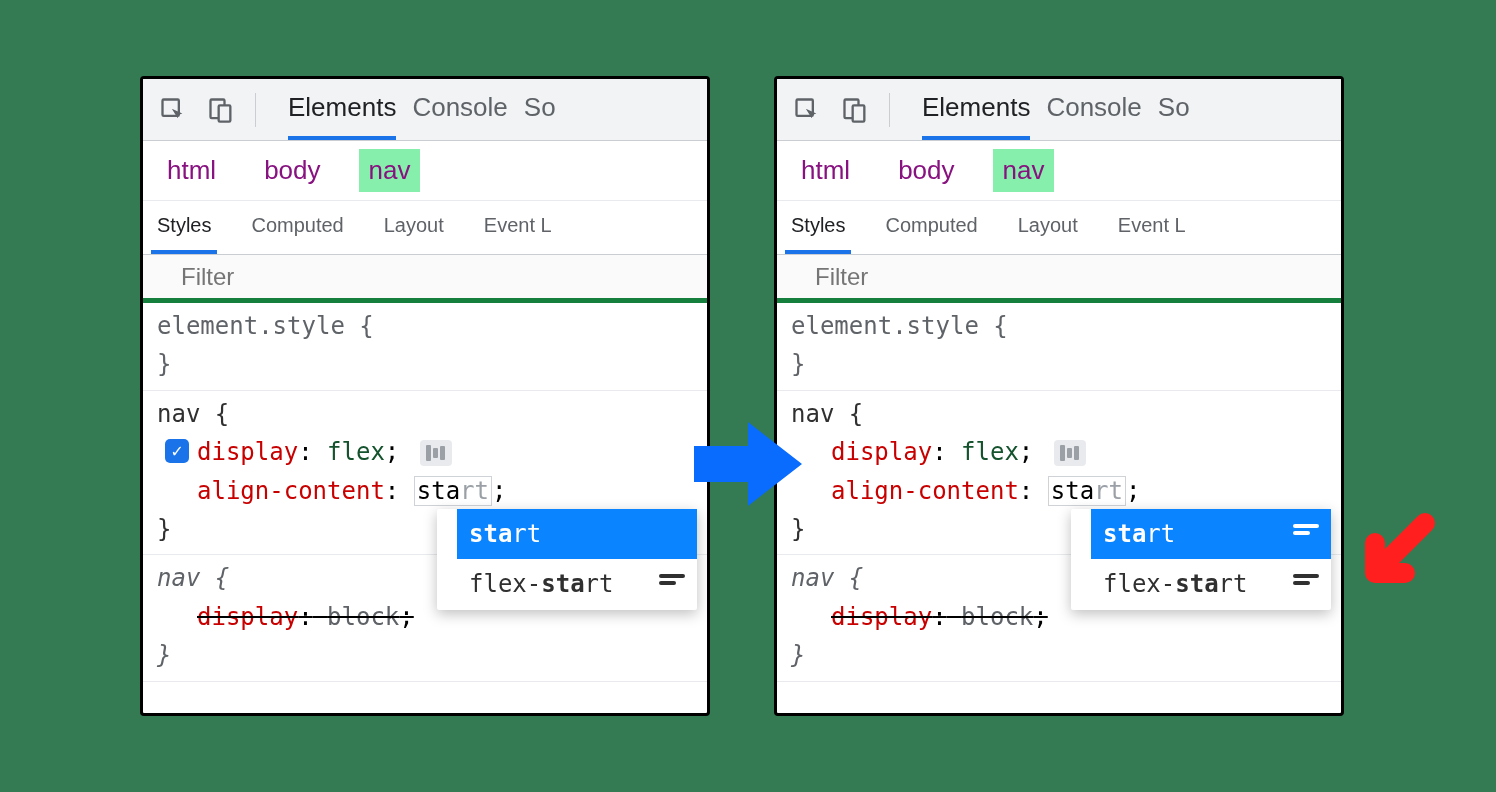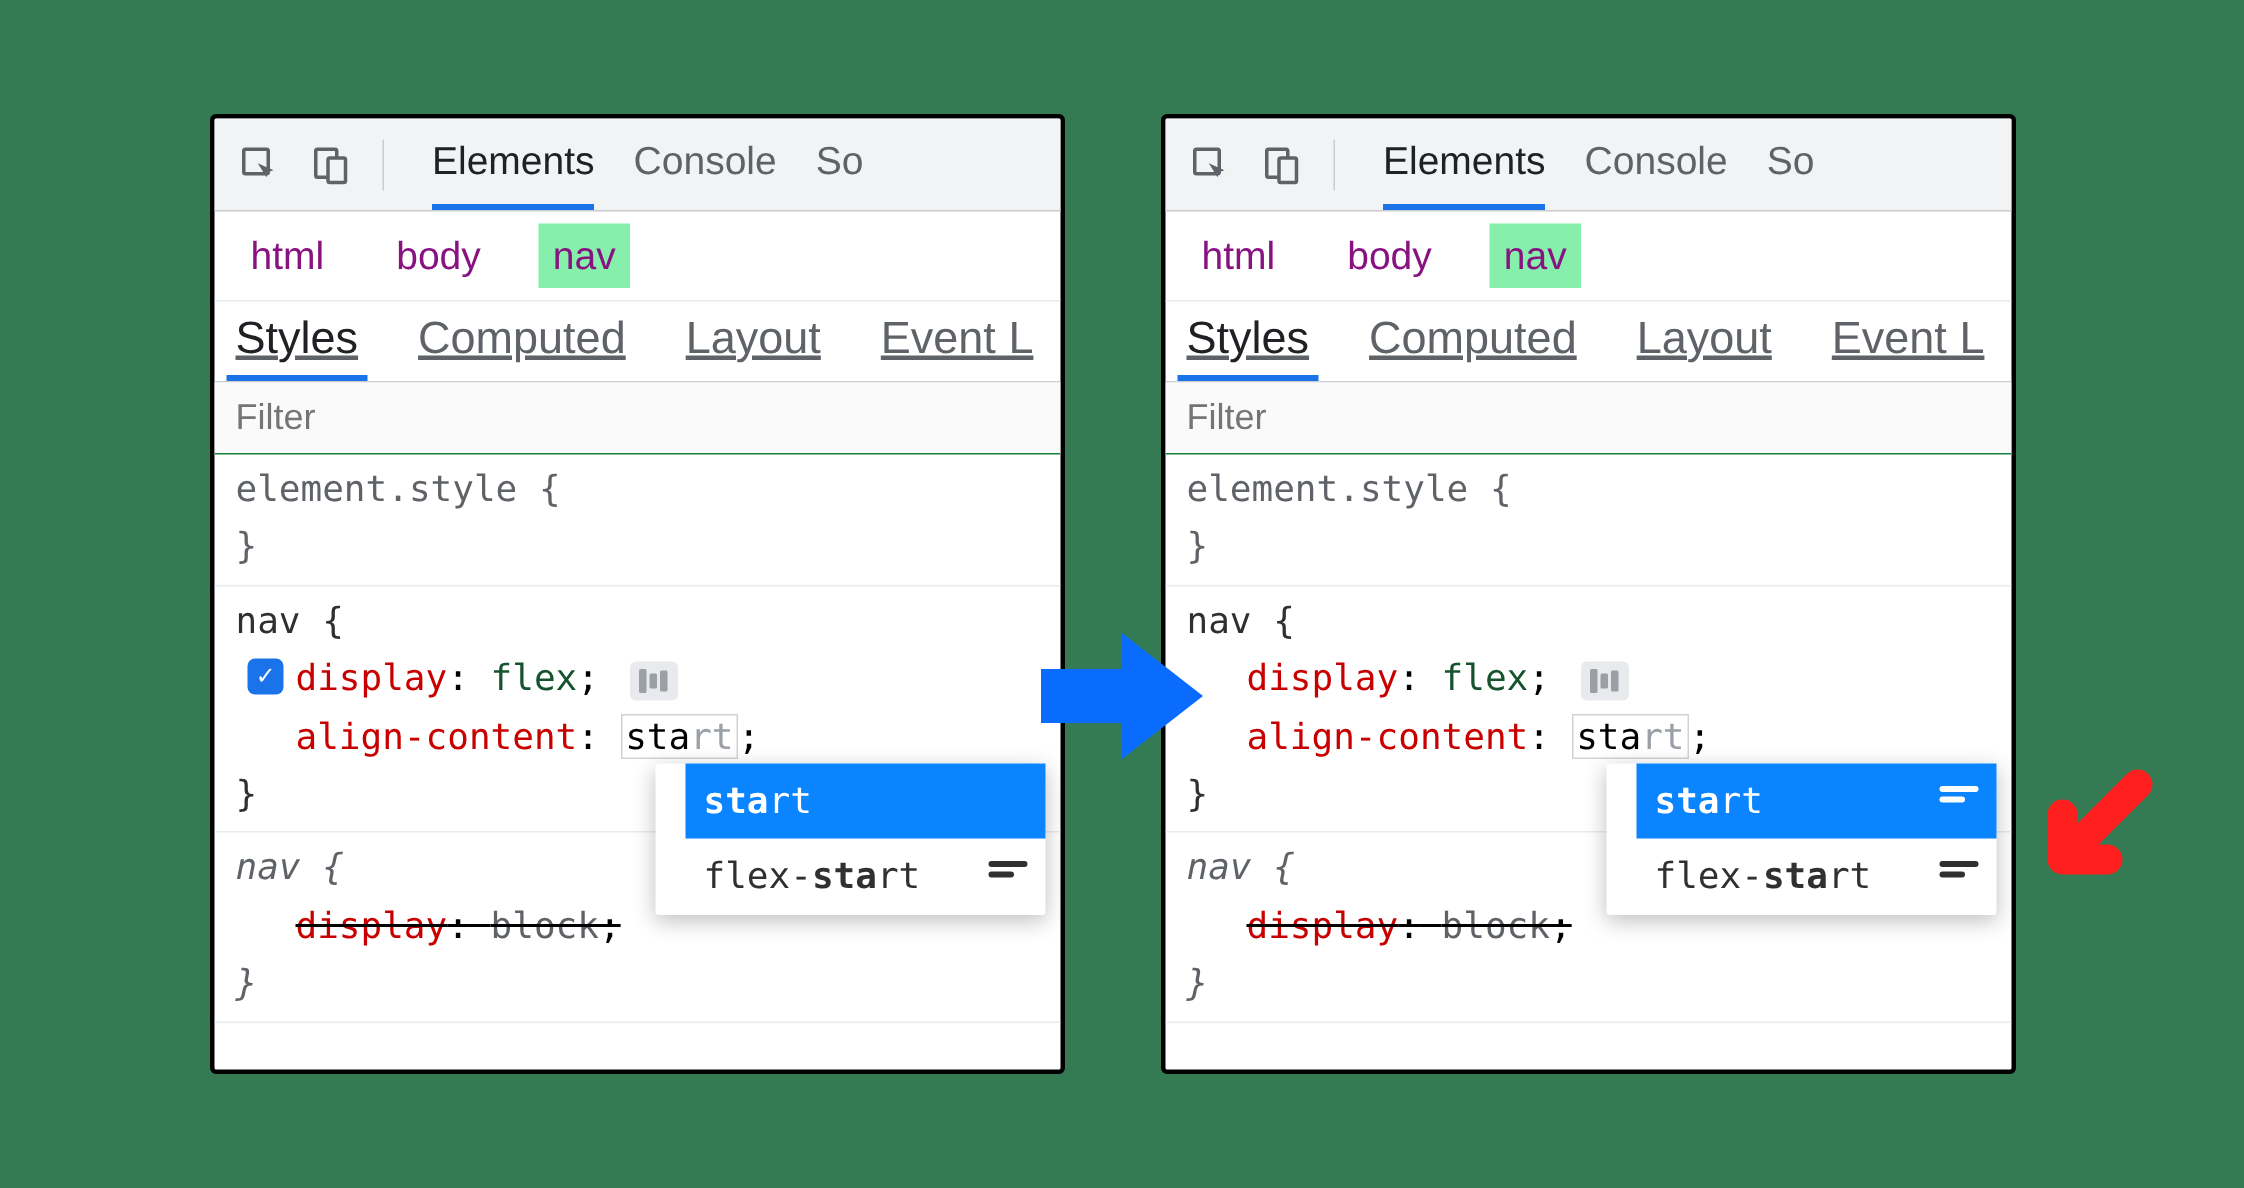--- a/index.html
+++ b/index.html
@@ -43,21 +43,21 @@
   .vsep {
     width: 1px;
     height: 34px;
     background: #cacdd1;
     margin: 0 6px;
   }
   .main-tabs {
     display: flex;
     align-items: stretch;
     height: 100%;
-    gap: 26px;
+    gap: 16px;
     margin-left: 18px;
     font-size: 26px;
     color: #5f6368;
   }
   .main-tab {
     display: flex;
     align-items: center;
     border-bottom: 4px solid transparent;
     cursor: pointer;
   }
@@ -86,41 +86,41 @@
   }
 
   
   .subtabs {
     display: flex;
     align-items: stretch;
     height: 54px;
     border-bottom: 1px solid #cacdd1;
     padding: 0 8px;
     gap: 28px;
-    font-size: 30px;
+    font-size: 20px;
     color: #5f6368;
-    text-decoration: underline;
   }
   .subtabs .tab {
     display: flex;
     align-items: center;
     border-bottom: 4px solid transparent;
     cursor: pointer;
     padding: 0 6px;
   }
   .subtabs .tab.active {
     color: #202124;
     border-bottom: 4px solid #1a73e8;
   }
 
   
   .filter {
     height: 48px;
-    border-bottom: 1px solid #15803d;
+    border-bottom: 5px solid #15803d;
     background: #fafafa;
+    padding-left: 24px;
   }
   .filter input {
     width: 100%;
     height: 100%;
     border: none;
     background: transparent;
     padding: 0 14px;
     font-size: 24px;
     color: #5f6368;
     outline: none;

